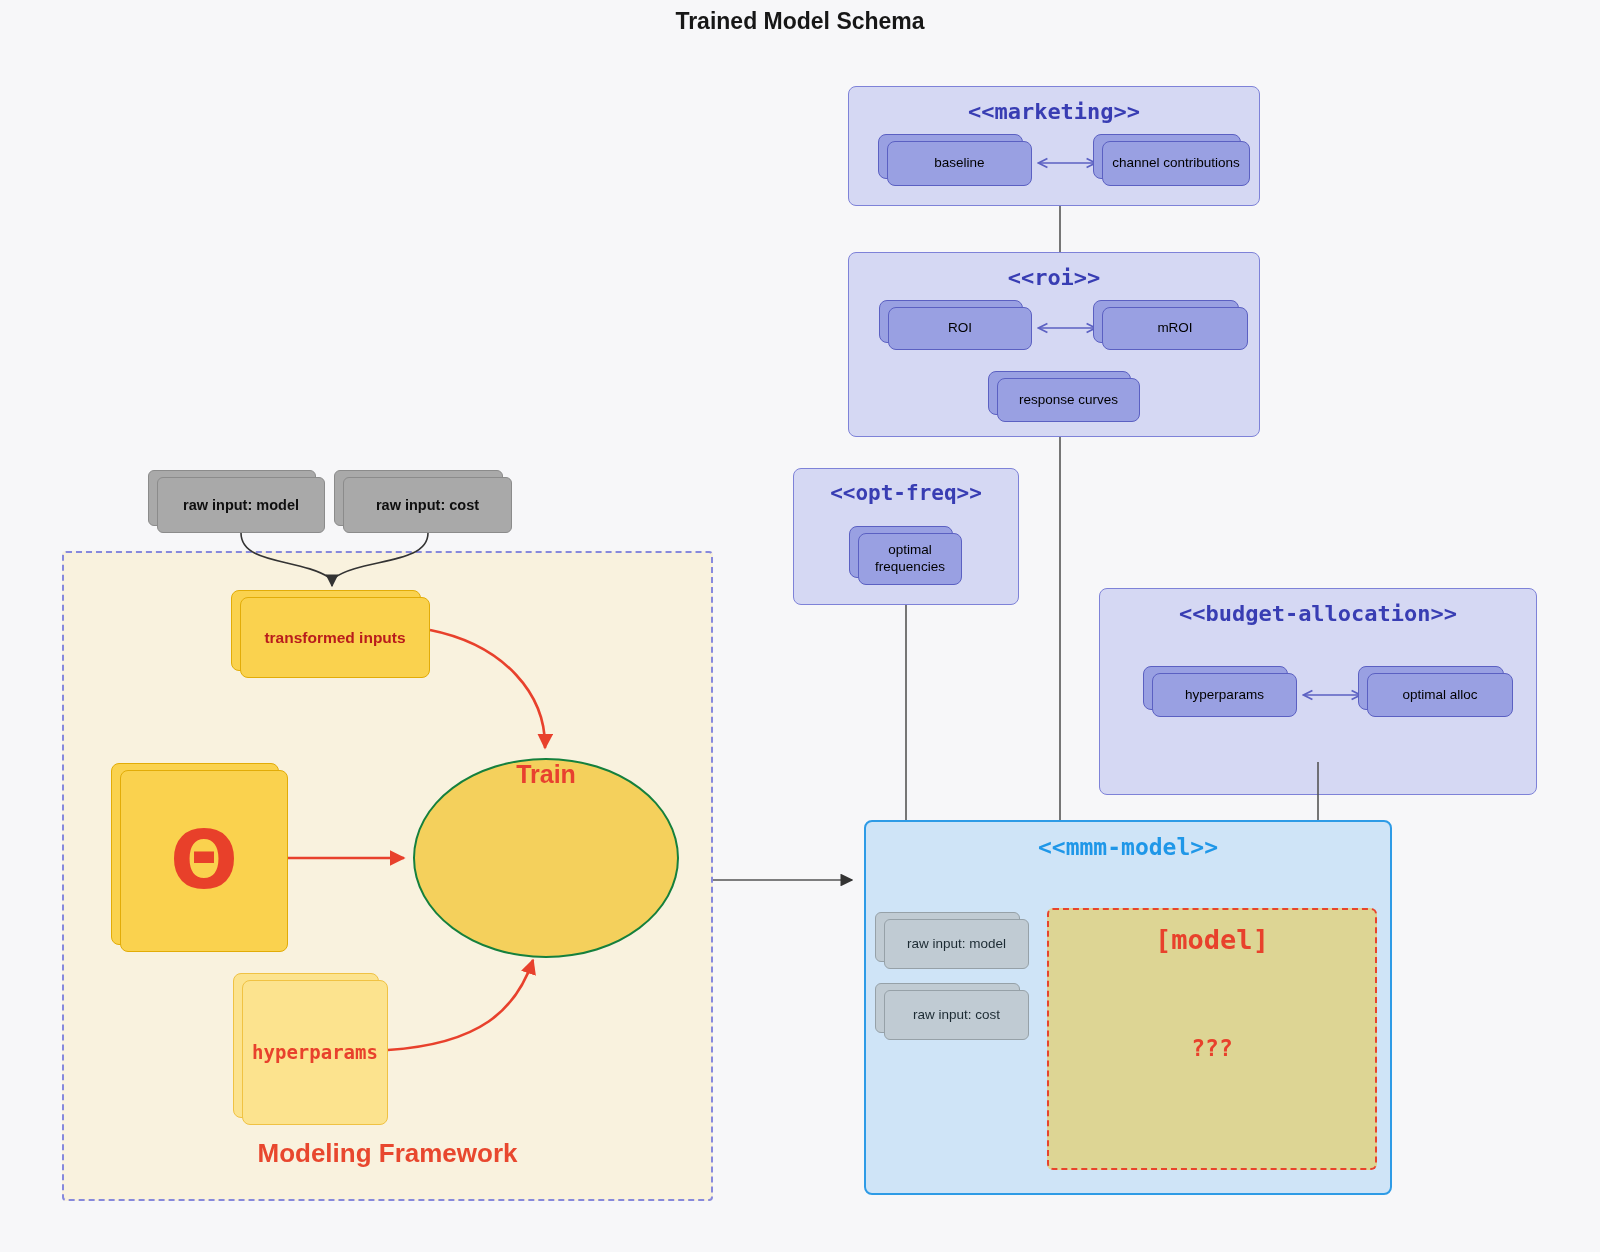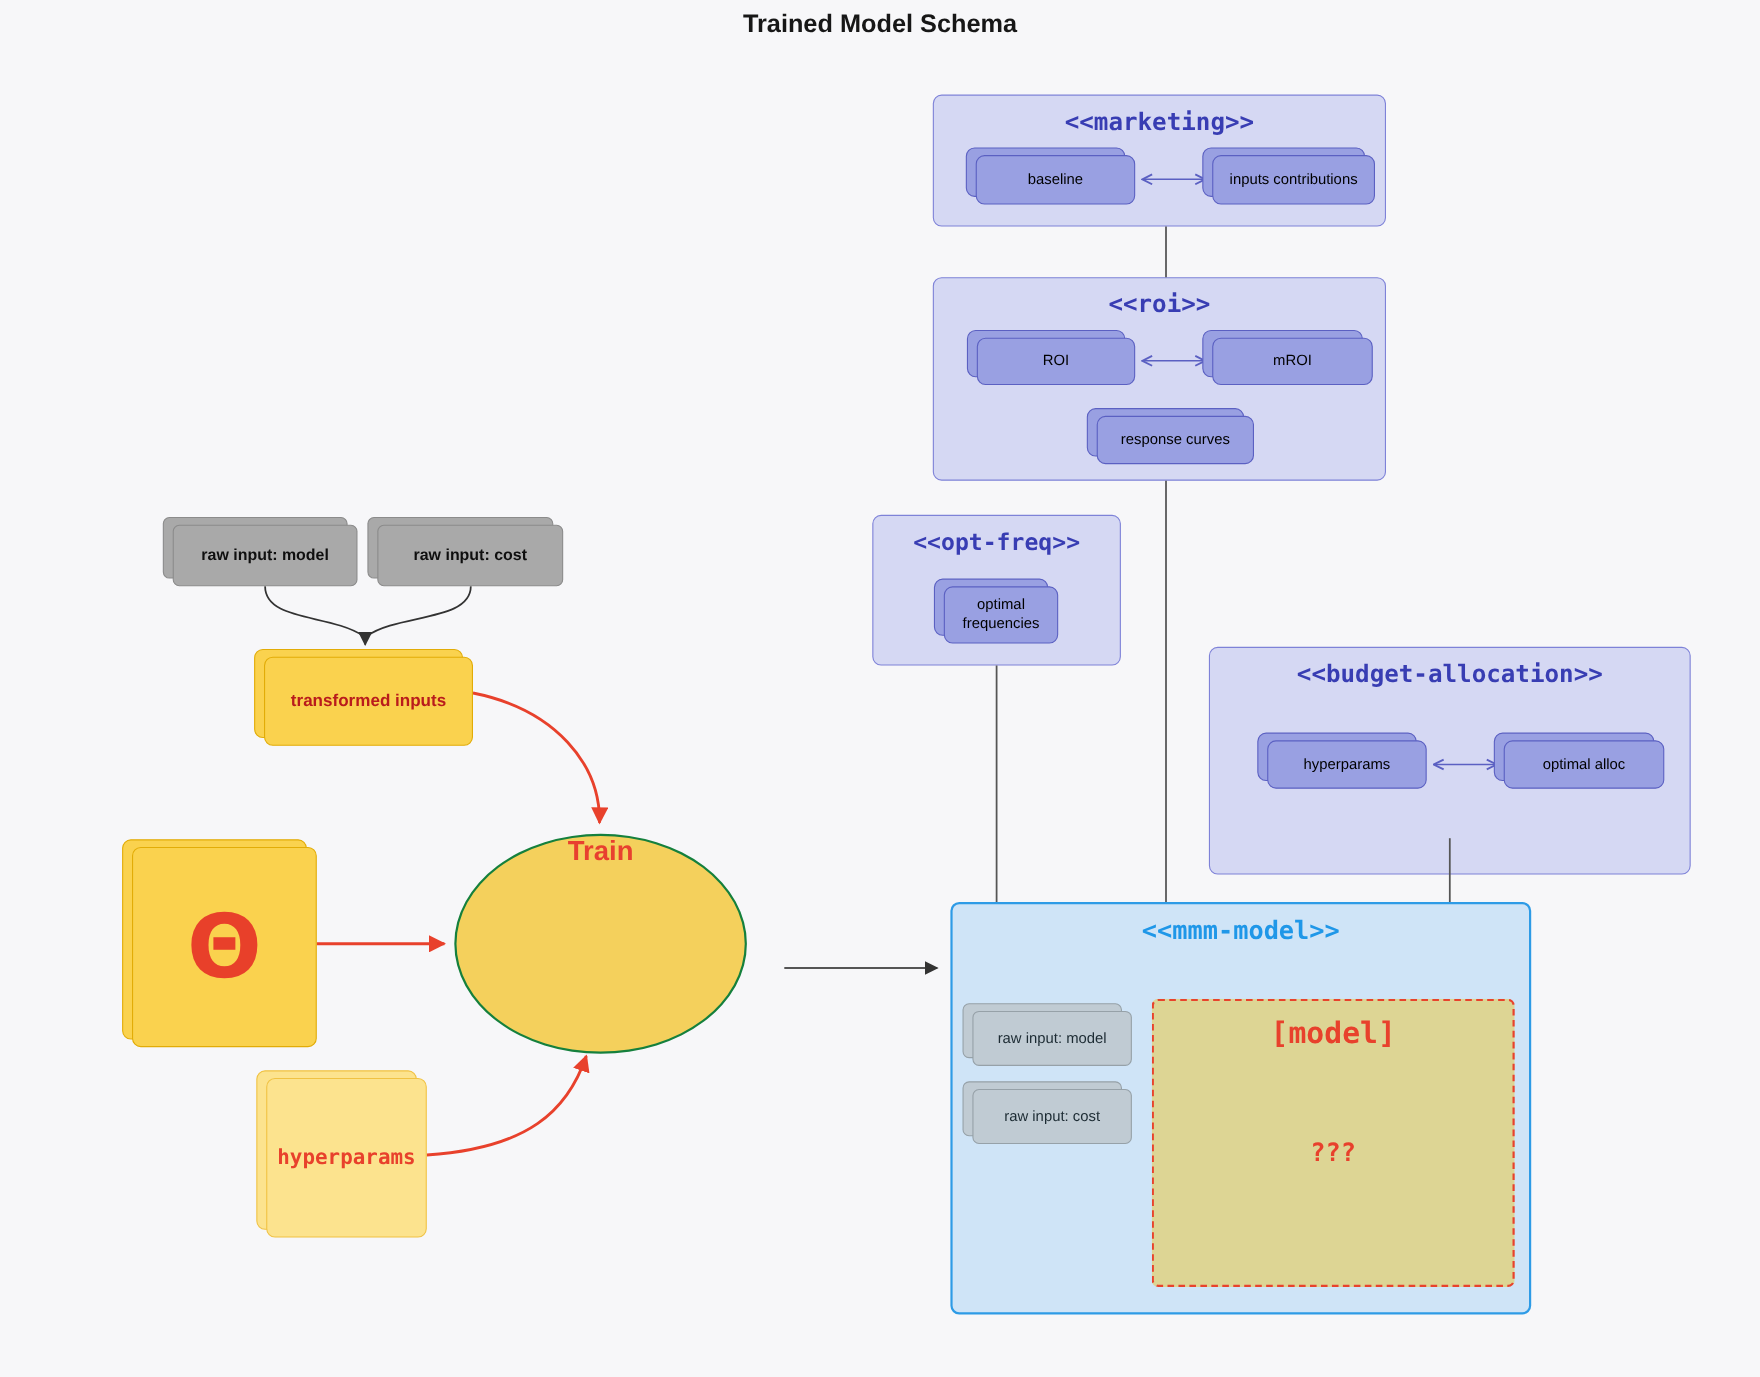--- a/index.html
+++ b/index.html
@@ -60,20 +60,23 @@
   .rline{stroke:#e8412c;stroke-width:2.6;fill:none;}
   .pline{stroke:#5b60c2;stroke-width:1.4;fill:none;}
 </style>
 </head>
 <body>
 
 <div class="canvas">
 
   <div class="page-title">Trained Model Schema</div>
 
+  <div class="group g-framework" style="left:62px;top:551px;width:651px;height:650px">
+    <div class="fw-label">Modeling Framework</div>
+  </div>
 
   <div class="group g-purple" style="left:848px;top:86px;width:412px;height:120px">
     <div class="gtitle t-purple">&lt;&lt;marketing&gt;&gt;</div>
   </div>
 
   <div class="group g-purple" style="left:848px;top:252px;width:412px;height:185px">
     <div class="gtitle t-purple">&lt;&lt;roi&gt;&gt;</div>
   </div>
 
   <div class="group g-purple" style="left:793px;top:468px;width:226px;height:137px">
@@ -137,21 +140,21 @@
   <div class="stack purple-node" style="left:887px;top:141px;width:145px;height:45px">
     <div class="face back"></div>
     <div class="face front">
       <span>baseline</span>
     </div>
   </div>
 
   <div class="stack purple-node" style="left:1102px;top:141px;width:148px;height:45px">
     <div class="face back"></div>
     <div class="face front">
-      <span>inputs contributions</span>
+      <span>channel contributions</span>
     </div>
   </div>
 
   <div class="stack purple-node" style="left:888px;top:307px;width:144px;height:43px">
     <div class="face back"></div>
     <div class="face front">
       <span>ROI</span>
     </div>
   </div>
 

